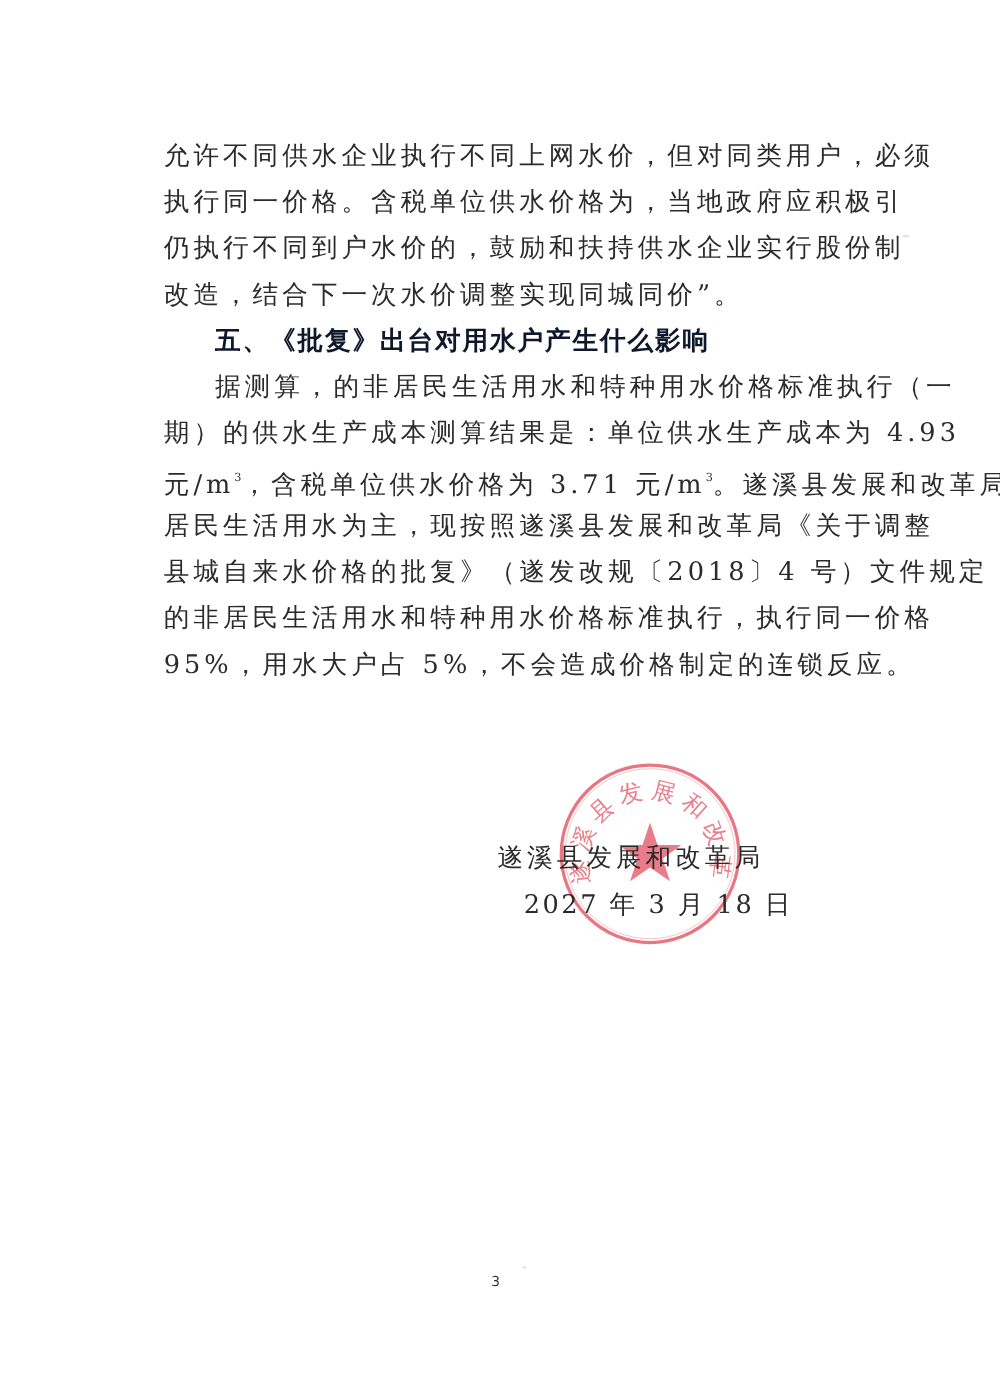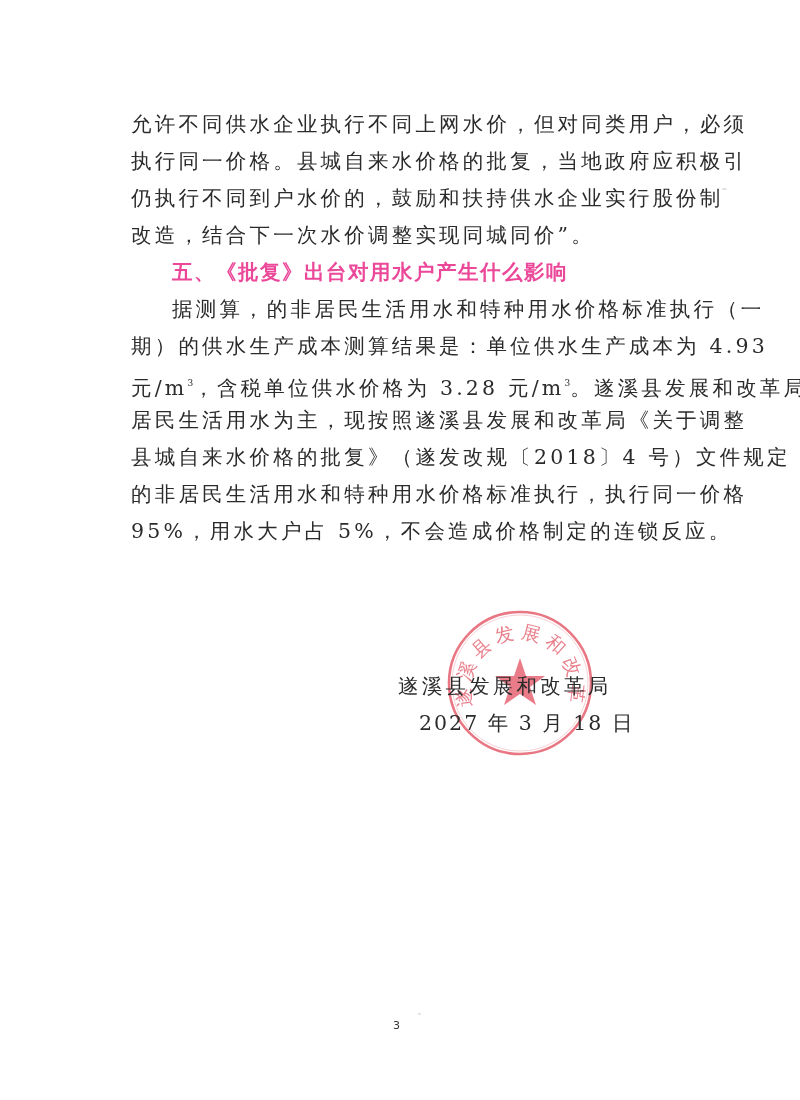--- a/index.html
+++ b/index.html
@@ -4,46 +4,46 @@
 <style>
   html, body { margin: 0; padding: 0; background: #ffffff; }
   body { width: 800px; height: 1100px; position: relative; overflow: hidden;
          font-family: "DejaVu Serif", "Liberation Serif", serif; color: #2a2a2a; }
   .page { position: absolute; left: 0; top: 0; width: 692px; height: 1100px; background: #fff; }
   .body-text { position: absolute; left: 131px; top: 106px; width: 560px; }
   .line { font-size: 20.5px; line-height: 37px; height: 37px; white-space: nowrap;
           letter-spacing: 3.2px; color: #2b2b2b; }
   .line.indent { padding-left: 41px; }
   .heading { font-family: "DejaVu Sans", "Liberation Sans", sans-serif; font-weight: bold;
-             letter-spacing: 1.5px; color: #ec4899; }
+             letter-spacing: 1.5px; color: #0f172a; }
   sup { font-size: 9px; vertical-align: 9px; letter-spacing: 0; }
   .signature { position: absolute; left: 398px; top: 668px; font-size: 20.5px; letter-spacing: 3.2px;
                line-height: 37px; color: #2b2b2b; z-index: 2; }
   .signature .date { padding-left: 21px; letter-spacing: 2px; }
   .stamp { position: absolute; left: 445px; top: 608px; width: 150px; height: 150px; z-index: 1; }
   .page-number { position: absolute; left: 393px; top: 1019px; font-size: 11px;
                  font-family: "DejaVu Sans", "Liberation Sans", sans-serif; color: #333; }
   .speck { position: absolute; width: 5px; height: 2px; background: #e2e2e2; border-radius: 2px; }
 </style>
 </head>
 <body>
 
 <div class="page">
 
   <div class="body-text">
     <div class="line">允许不同供水企业执行不同上网水价，但对同类用户，必须</div>
-    <div class="line">执行同一价格。县城自来水价格的批复，当地政府应积极引</div>
+    <div class="line">执行同一价格。含税单位供水价格为，当地政府应积极引</div>
     <div class="line">仍执行不同到户水价的，鼓励和扶持供水企业实行股份制</div>
     <div class="line">改造，结合下一次水价调整实现同城同价”。</div>
 
     <div class="line indent heading">五、《批复》出台对用水户产生什么影响</div>
 
     <div class="line indent">据测算，的非居民生活用水和特种用水价格标准执行（一</div>
     <div class="line">期）的供水生产成本测算结果是：单位供水生产成本为 4.93</div>
-    <div class="line"><span>元/m</span><sup>3</sup><span>，含税单位供水价格为 3.28 元/m</span><sup>3</sup><span>。遂溪县发展和改革局</span></div>
+    <div class="line"><span>元/m</span><sup>3</sup><span>，含税单位供水价格为 3.71 元/m</span><sup>3</sup><span>。遂溪县发展和改革局</span></div>
     <div class="line">居民生活用水为主，现按照遂溪县发展和改革局《关于调整</div>
     <div class="line">县城自来水价格的批复》（遂发改规〔2018〕4 号）文件规定</div>
     <div class="line">的非居民生活用水和特种用水价格标准执行，执行同一价格</div>
     <div class="line">95%，用水大户占 5%，不会造成价格制定的连锁反应。</div>
   </div>
 
   <svg class="stamp" viewBox="0 0 150 150" xmlns="http://www.w3.org/2000/svg">
     <defs>
       <path id="sealArc" d="M 28,98 A 50,50 0 1,1 122,98"></path>
     </defs>

